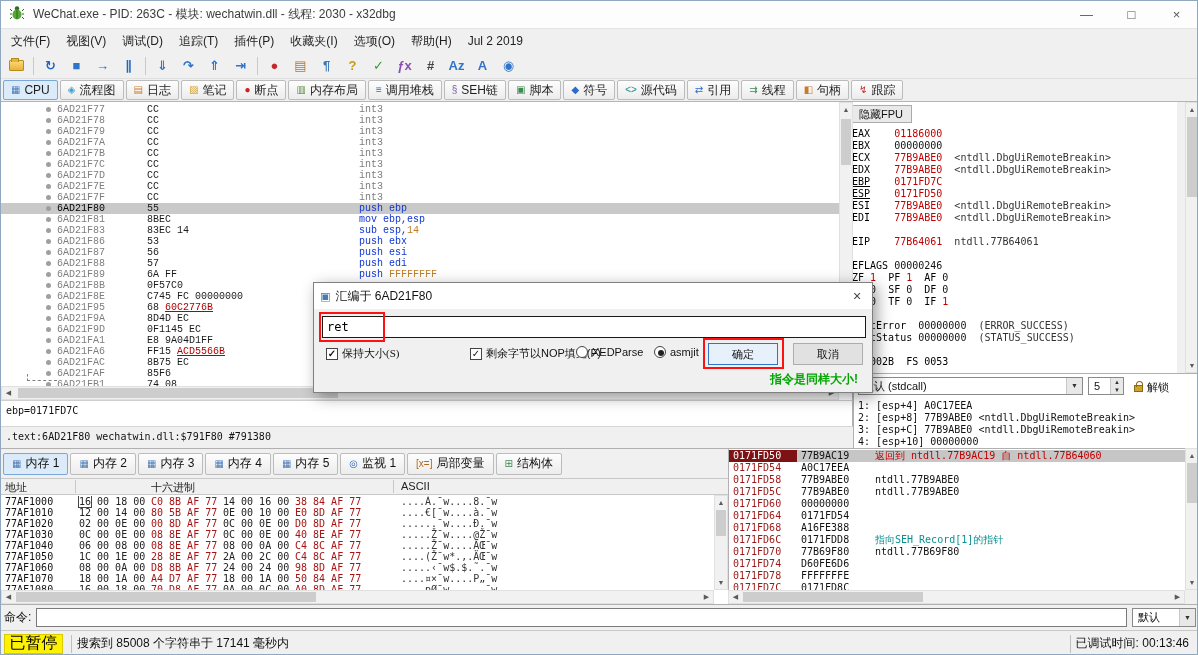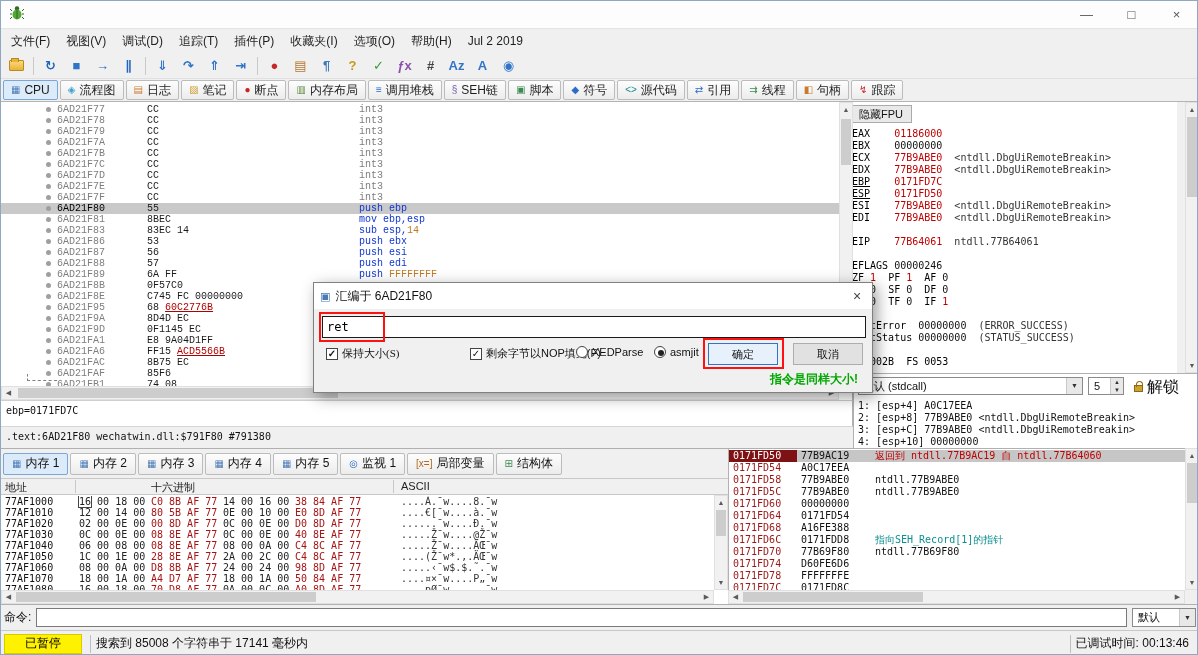--- a/index.html
+++ b/index.html
@@ -65,21 +65,21 @@
   .rv.k{color:#111;}
   .rc{color:#333;}
 
   
   #argspanel{position:absolute;left:852px;top:372px;width:346px;height:75px;background:#fff;border-left:1px solid #b0b0b0;border-top:1px solid #b0b0b0;overflow:hidden;}
   .combo{position:absolute;left:4px;top:3px;width:225px;height:18px;background:#fff;border:1px solid #8a8a8a;font-size:11px;line-height:16px;padding-left:4px;color:#111;}
   .combo-arrow{position:absolute;right:0;top:0;width:16px;height:16px;background:#e8e8e8;border-left:1px solid #c8c8c8;text-align:center;font-size:7px;line-height:16px;color:#333;}
   .spin{position:absolute;left:234px;top:3px;width:36px;height:18px;background:#fff;border:1px solid #8a8a8a;font-size:11px;line-height:16px;padding-left:5px;color:#111;}
   .spin-arrows{position:absolute;right:0;top:0;width:13px;height:16px;border-left:1px solid #c8c8c8;display:flex;flex-direction:column;}
   .spin-arrows span{flex:1;font-size:6px;line-height:8px;text-align:center;color:#333;background:#e8e8e8;}
-  .unlock{position:absolute;left:280px;top:4px;height:18px;display:flex;align-items:center;gap:4px;font-size:16px;color:#111;}
+  .unlock{position:absolute;left:280px;top:4px;height:18px;display:flex;align-items:center;gap:4px;font-size:11px;color:#111;}
   .lock-icon{width:9px;height:7px;background:#cfa22e;border:1px solid #8a6a12;position:relative;display:inline-block;margin-top:3px;}
   .lock-icon::before{content:"";position:absolute;left:1px;top:-5px;width:5px;height:5px;border:1px solid #8a6a12;border-bottom:none;border-radius:4px 4px 0 0;}
   #arg-rows{position:absolute;left:4px;top:26px;right:2px;font-family:"DejaVu Sans Mono",monospace;font-size:10px;}
   .arow{height:12px;line-height:12px;white-space:pre;color:#111;}
 
   
   #bottomtabs{position:absolute;left:0;top:447px;width:727px;height:30px;background:#f0f0f0;border-top:1px solid #b0b0b0;display:flex;align-items:center;padding-left:2px;gap:2px;}
   .btab{display:flex;align-items:center;gap:4px;height:22px;padding:0 8px;border:1px solid #bcbcbc;border-radius:2px;background:linear-gradient(#fdfdfd,#ececec);font-size:12px;white-space:nowrap;}
   .btab.active{background:#dcebf9;border-color:#7aa7d8;}
   .btab-icon{font-size:10px;line-height:1;}
@@ -114,21 +114,21 @@
   .scmt.teal{color:#0b8f8f;}
 
   
   #cmdrow{position:absolute;left:0;top:603px;width:1198px;height:26px;background:#f0f0f0;border-top:1px solid #b0b0b0;display:flex;align-items:center;padding:0 3px;gap:5px;}
   #cmd-input{flex:1;height:19px;border:1px solid #7a7a7a;background:#fff;font-size:11px;padding:0 4px;font-family:"DejaVu Sans Mono",monospace;}
   #cmd-dropdown{width:64px;height:19px;border:1px solid #8a8a8a;background:#fff;position:relative;font-size:11px;line-height:17px;padding-left:5px;}
   #cmd-dropdown .combo-arrow{height:17px;line-height:17px;}
 
   
   #statusbar{position:absolute;left:0;top:629px;width:1198px;height:26px;background:#f0f0f0;border-top:1px solid #c8c8c8;display:flex;align-items:center;}
-  .badge{width:78px;height:20px;margin:0 3px;background:#fff200;border:1px solid #d8cc00;display:flex;align-items:center;justify-content:center;color:#000;font-size:12px;}
+  .badge{width:59px;height:20px;margin:0 3px;background:#fff200;border:1px solid #d8cc00;display:flex;align-items:center;justify-content:center;color:#000;font-size:16px;}
   .ssep{width:1px;height:18px;background:#c0c0c0;margin:0 5px;}
   #status-message{color:#111;}
   #status-right{margin-right:10px;color:#111;}
   .flexspacer{flex:1;}
 
   
   .sb{position:absolute;background:#f1f1f1;border:1px solid #e0e0e0;z-index:5;}
   .sb .ar{position:absolute;color:#5a5a5a;font-size:7px;display:flex;align-items:center;justify-content:center;}
   .sbv .ar{left:0;width:100%;height:13px;}
   .sbv .ar.a1{top:0;}.sbv .ar.a2{bottom:0;}
@@ -170,20 +170,21 @@
         <line x1="3" y1="9" x2="1" y2="9" stroke="#2d6b1e" stroke-width="1"></line>
         <line x1="3" y1="12" x2="1" y2="14" stroke="#2d6b1e" stroke-width="1"></line>
         <line x1="13" y1="6" x2="15" y2="4" stroke="#2d6b1e" stroke-width="1"></line>
         <line x1="13" y1="9" x2="15" y2="9" stroke="#2d6b1e" stroke-width="1"></line>
         <line x1="13" y1="12" x2="15" y2="14" stroke="#2d6b1e" stroke-width="1"></line>
         <circle cx="8" cy="3.5" r="2.2" fill="#2d6b1e"></circle>
         <ellipse cx="8" cy="9.5" rx="4.5" ry="5" fill="#57a639"></ellipse>
         <line x1="8" y1="5" x2="8" y2="14" stroke="#2d6b1e" stroke-width="1"></line>
       </svg>
     </span>
+    <span id="title-text">WeChat.exe - PID: 263C - 模块: wechatwin.dll - 线程: 2030 - x32dbg</span>
     <div id="caption-buttons">
         <div class="capbtn">—</div>
         <div class="capbtn">□</div>
         <div class="capbtn">×</div>
       </div>
   </div>
 
   <div id="menubar">
       <div class="menu-item">文件(F)</div>
       <div class="menu-item">视图(V)</div>

